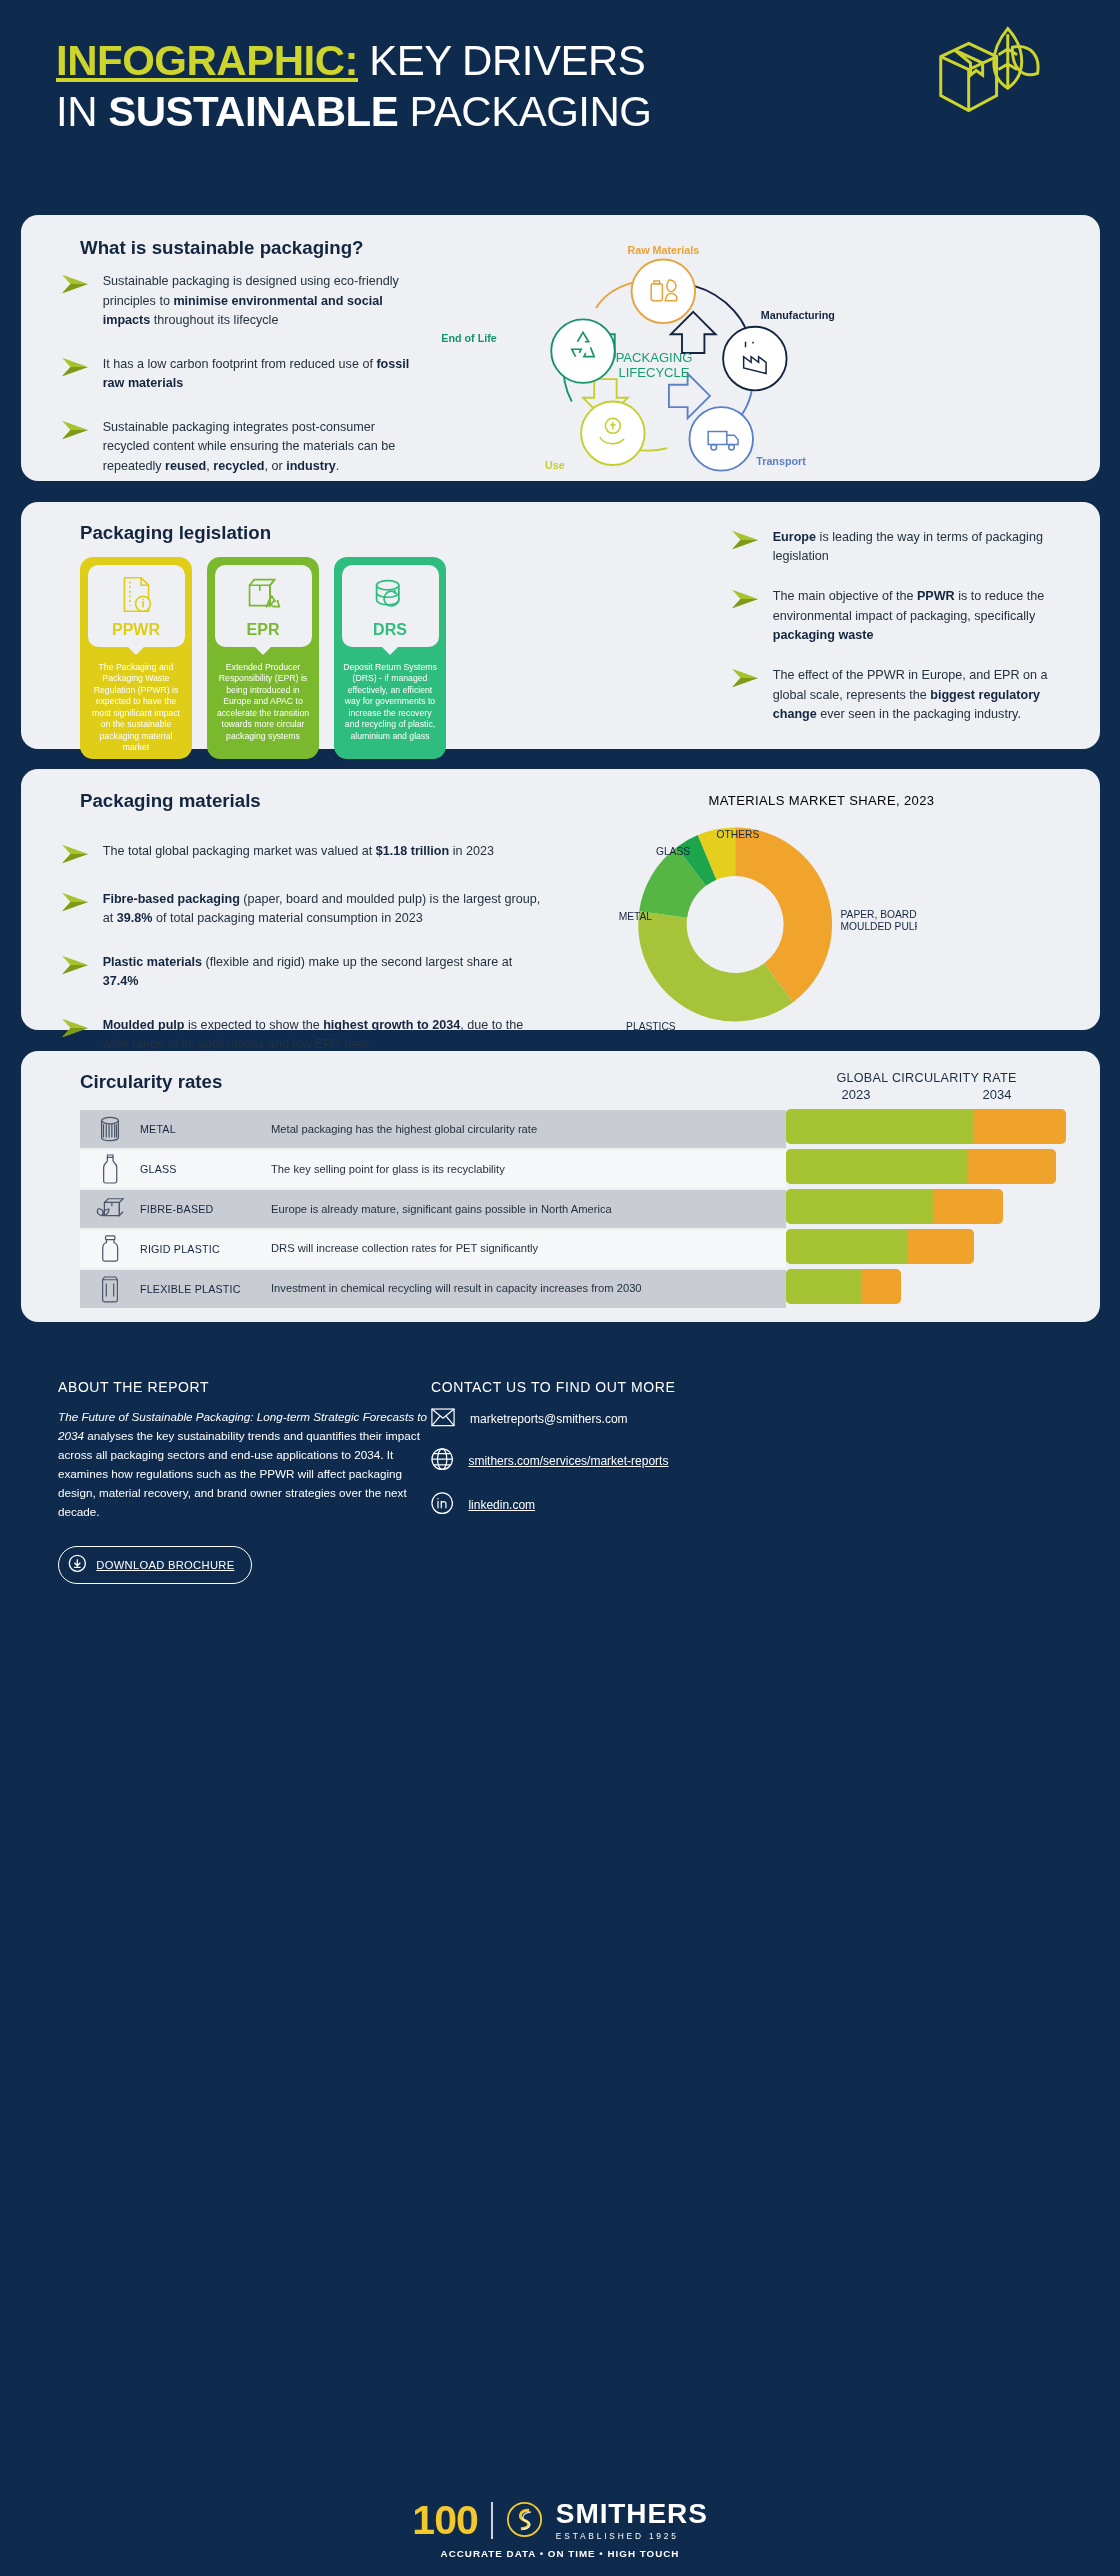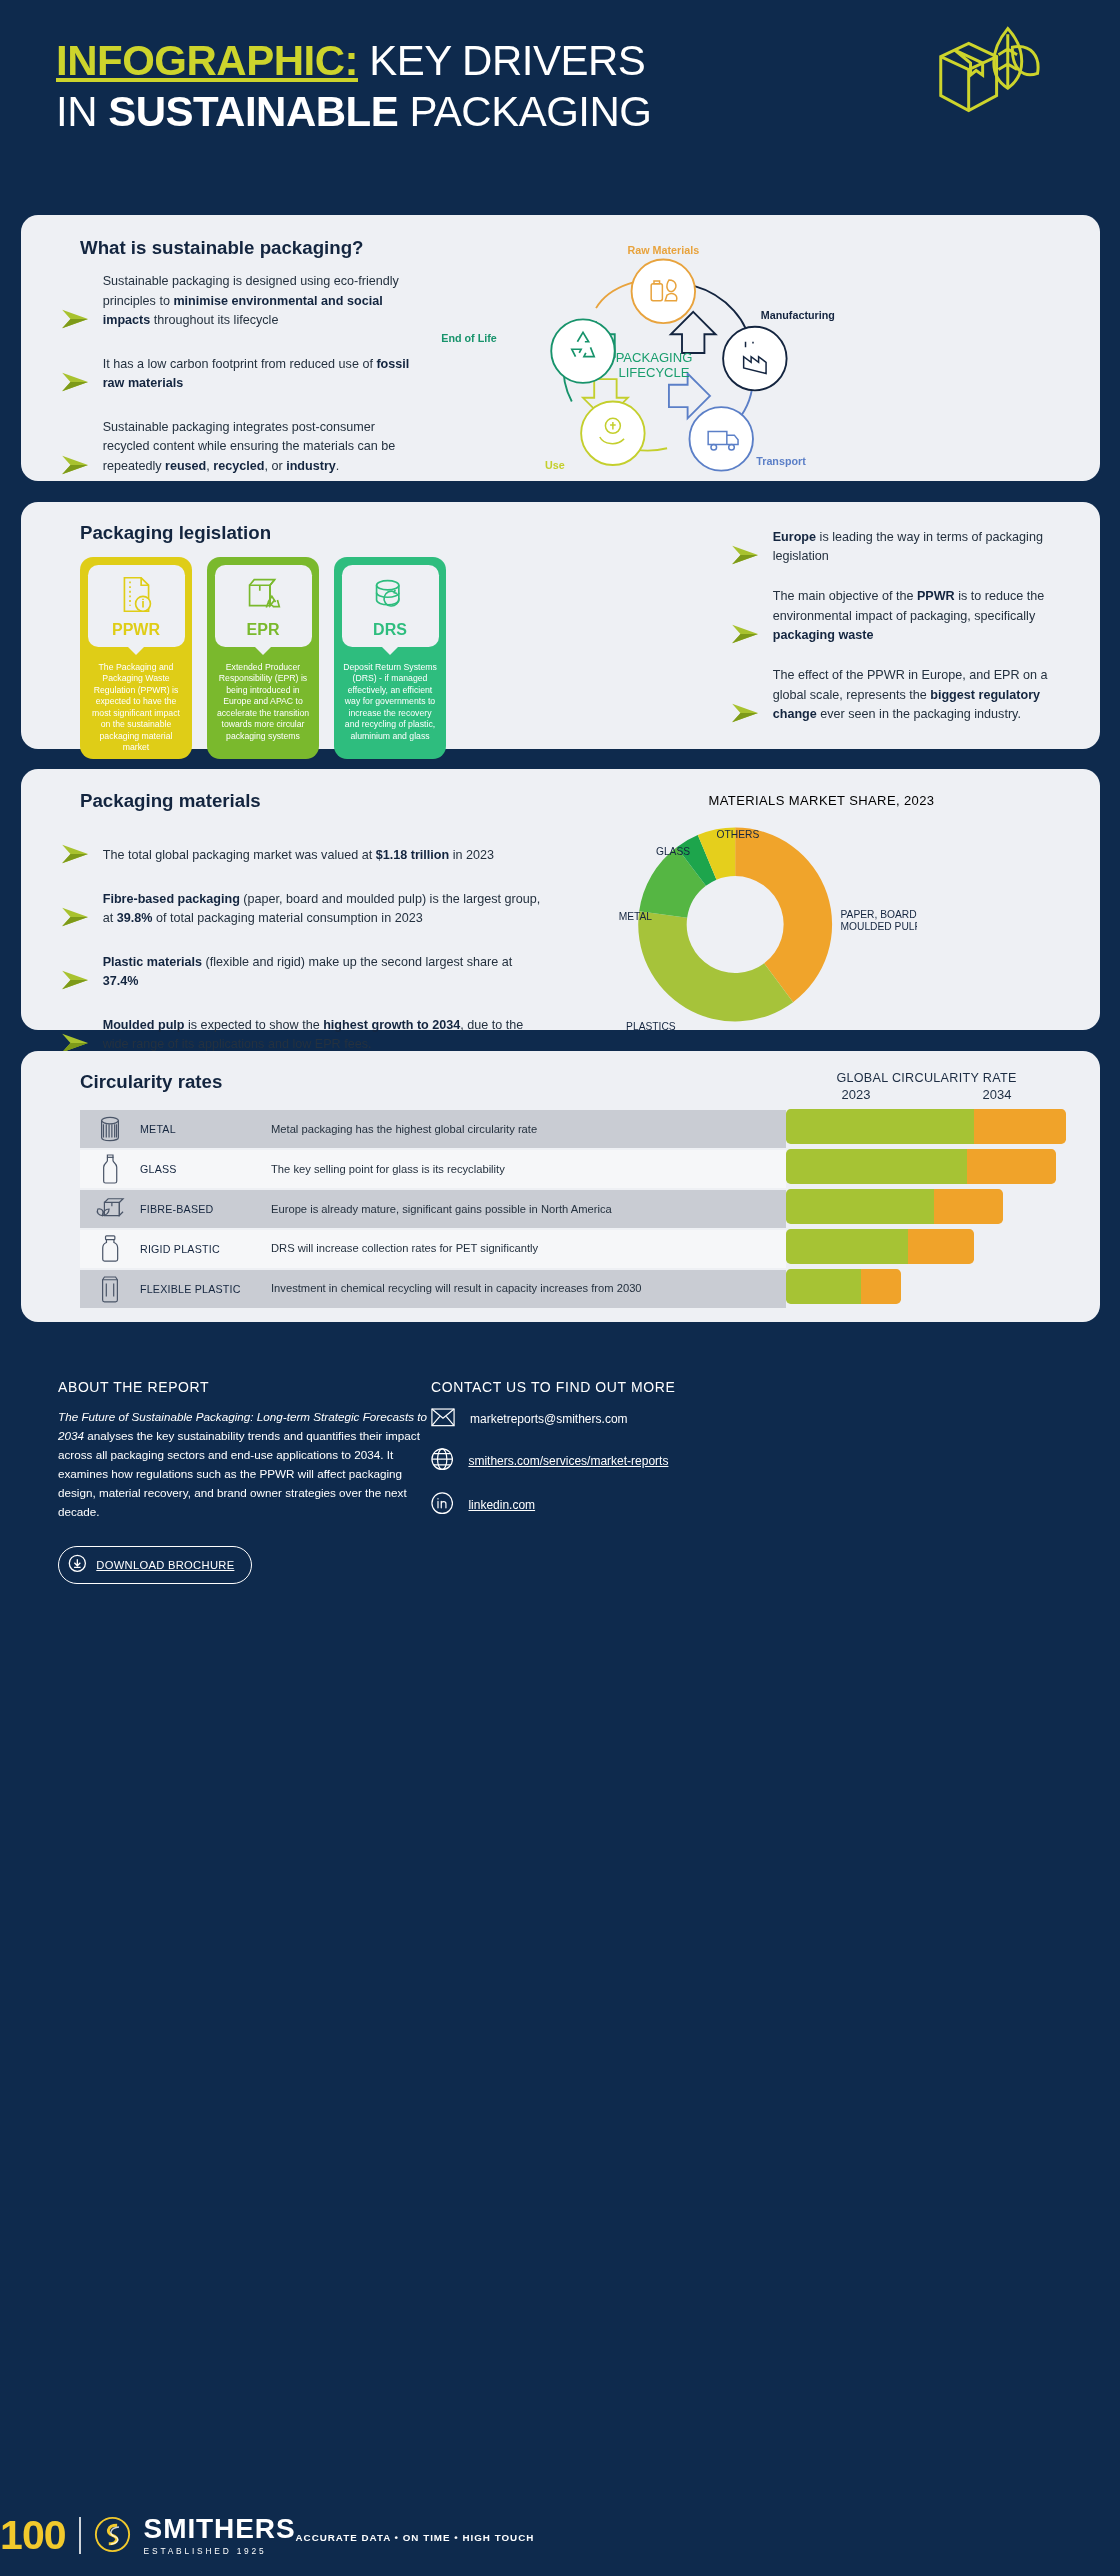--- a/index.html
+++ b/index.html
@@ -25,21 +25,21 @@
 
   
   .card {
     background: #eef0f4; border-radius: 17px;
     margin: 0 20.5px 20.5px 20.5px; position: relative;
   }
   .card-title { font-size: 18.7px; font-weight: bold; color: #13253f; }
 
   
   .bullets { list-style: none; }
-  .bullet { display: flex; align-items: flex-end; margin-bottom: 24px; }
+  .bullet { display: flex; align-items: flex-start; margin-bottom: 24px; }
   .bullet-arrow { flex: 0 0 32px; height: 24px; margin-right: 11.2px; }
   .bullet-text { font-size: 12.6px; line-height: 1.55; color: #24313f; }
   .bullet-text b { color: #13253f; }
 
   
   .sec1 { height: 266px; display: flex; padding: 22.4px 0 0 0; }
   .sec1-left { width: 392px; padding-left: 39px; }
   .sec1-left .card-title { margin-bottom: 13px; padding-left: 20.5px; }
   .sec1-right { flex: 1; position: relative; }
 
@@ -117,21 +117,21 @@
     padding: 7.5px 17px 7.5px 9.3px; gap: 9.3px;
   }
   .brochure-text { font-size: 11.2px; text-decoration: underline; letter-spacing: 0.3px; }
   .foot-right { flex: 1; padding-left: 0px; }
   .contact-row { display: flex; align-items: center; gap: 15px; margin-bottom: 18.7px; }
   .contact-text { font-size: 12px; }
   .contact-text.link { text-decoration: underline; }
 
   .logo-wrap {
     position: absolute; bottom: 17px; left: 0; width: 100%;
-    display: flex; flex-direction: row; align-items: center;
+    display: flex; flex-direction: column; align-items: center;
   }
   .logo-tag {
     color: #ffffff; font-size: 9.8px; font-weight: bold;
     letter-spacing: 1px; margin-top: 3.7px;
   }
 </style>
 </head>
 <body>
 
 <div class="header">

